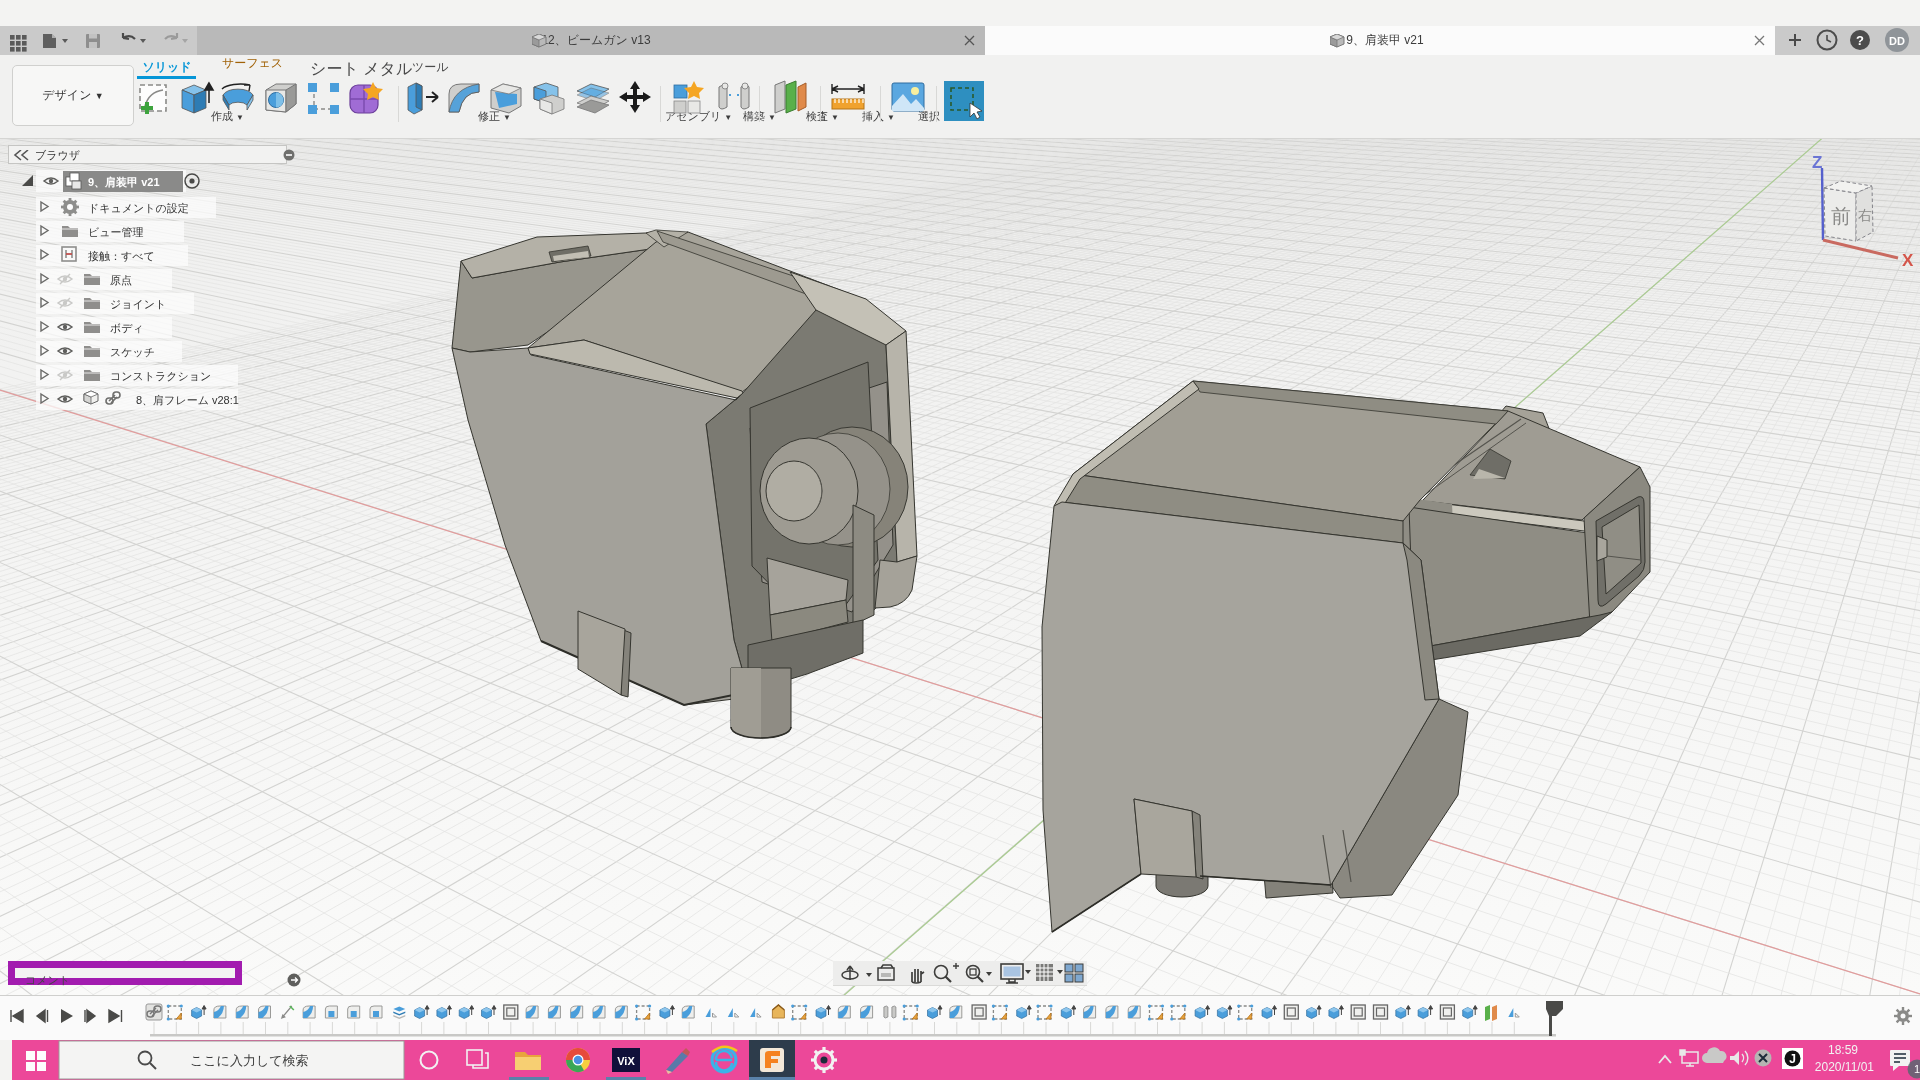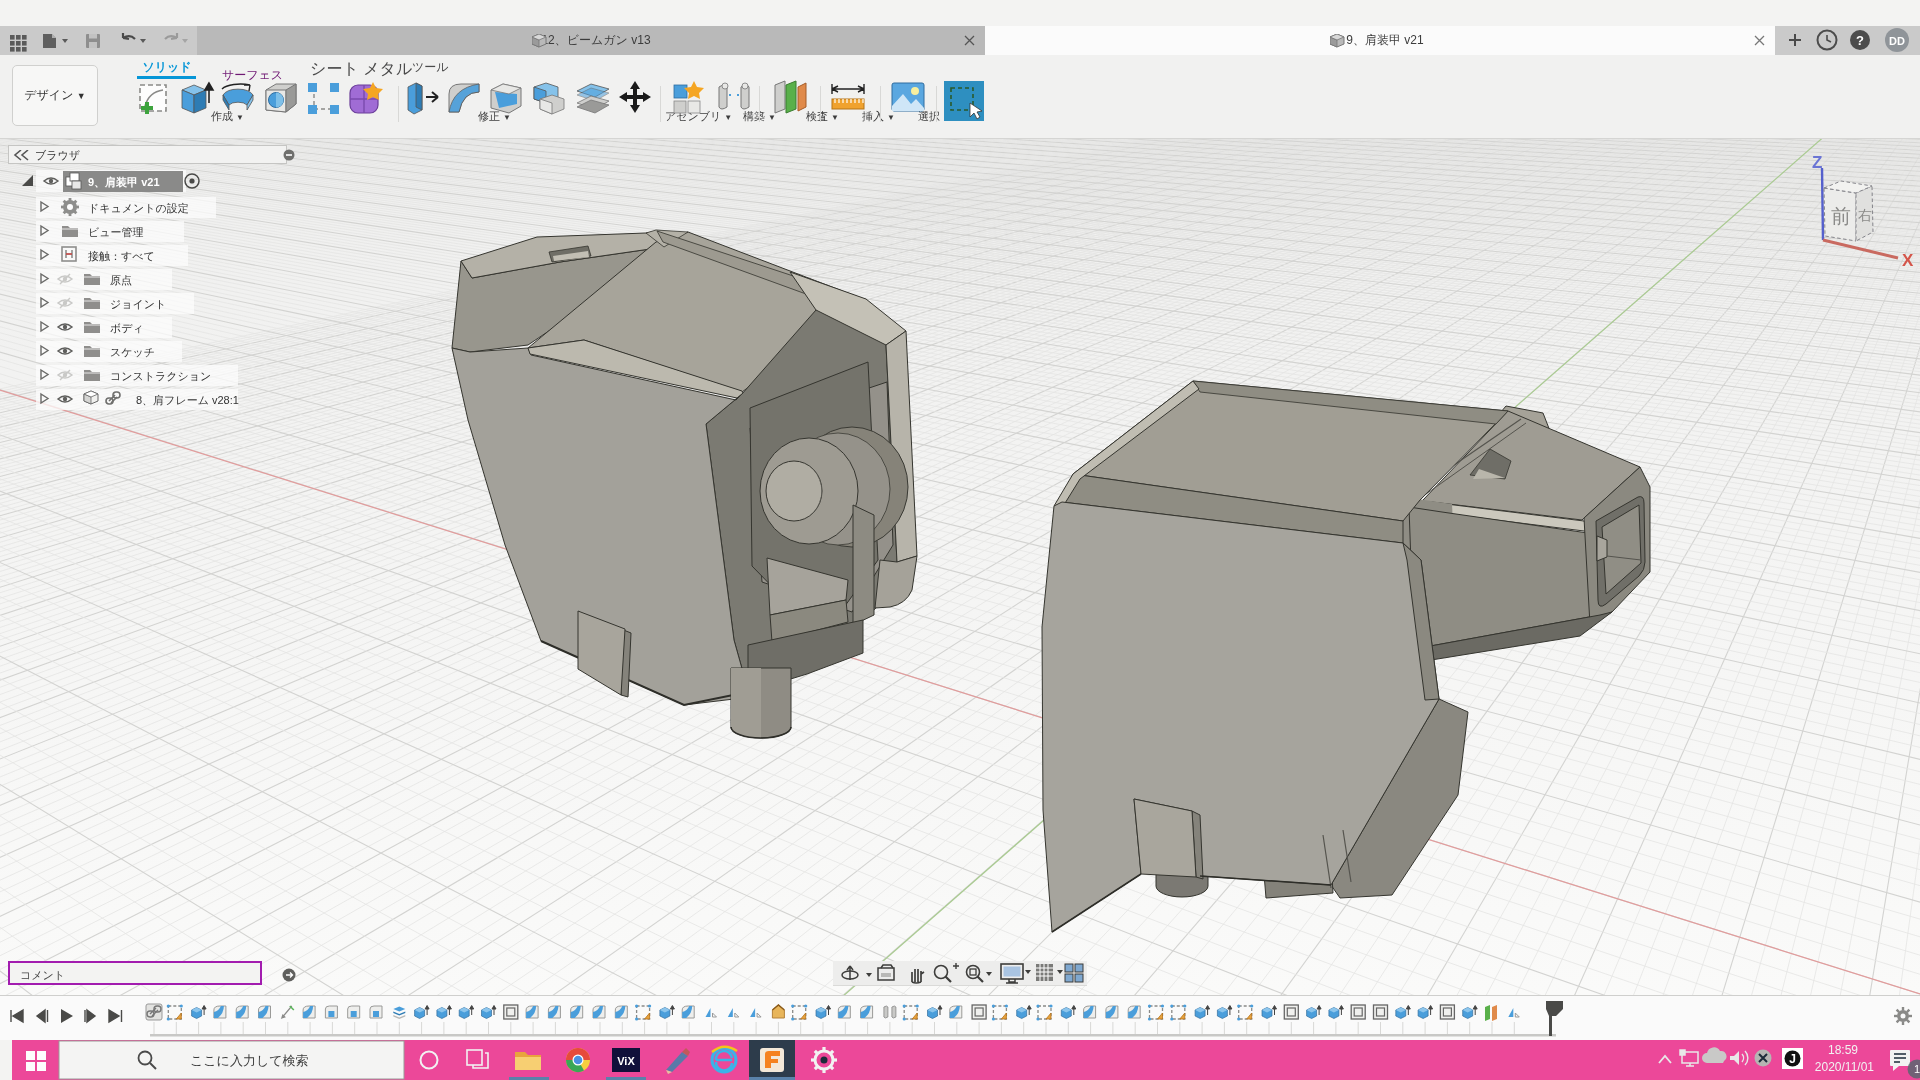--- a/index.html
+++ b/index.html
@@ -667,21 +667,21 @@
           <polygon points="0,3 7,6 7,13 0,10" fill="#d5d5d3" stroke="#666" stroke-width="0.8"></polygon>
           <polygon points="7,0 14,3 7,6 0,3" fill="#fff" stroke="#666" stroke-width="0.8"></polygon>
         </g>
 <g transform="translate(106,228)">
           <path d="M3,9 L9,3 M5,11 L11,5" stroke="#6f6f6d" stroke-width="1.6"></path>
           <rect x="0" y="6" width="7" height="6" rx="3" fill="none" stroke="#6f6f6d" stroke-width="1.6"></rect>
           <rect x="7" y="0" width="7" height="6" rx="3" fill="none" stroke="#6f6f6d" stroke-width="1.6"></rect>
         </g>
 <text x="136" y="240" font-size="11" fill="#333">8、肩フレーム v28:1</text>
 </svg>
-<div class="abs" style="left:8px;top:961px;width:254px;height:24px;background:#f3f3f2;border:2px solid #a21caf;font-size:11px;color:#444">
+<div class="abs" style="left:8px;top:961px;width:234px;height:24px;background:#f3f3f2;border:7px solid #a21caf;font-size:11px;color:#444">
         <span style="position:absolute;left:10px;top:5px">コメント</span>
         <svg class="abs" style="left:272px;top:5px" width="14" height="14">
           <circle cx="7" cy="7" r="6.5" fill="#5f5f5d"></circle>
           <path d="M4,7 L10,7 M8,4.5 L10.5,7 L8,9.5" stroke="#fff" stroke-width="1.3" fill="none"></path>
         </svg>
       </div>
 <div class="abs" style="left:833px;top:961px;width:254px;height:25px;background:#ededec;border-bottom:1px solid #dadad8"></div>
 <svg class="abs" style="left:833px;top:961px" width="254" height="25" fill="none" stroke="#3d3d3b">
 <g transform="translate(8,3)">
           <ellipse cx="9" cy="11" rx="8" ry="4" stroke-width="1.5"></ellipse>
@@ -776,24 +776,24 @@
           <path d="M20,8 L20,20 M14,14 L26,14" stroke="#4a4a4a" stroke-width="2"></path>
           <circle cx="52" cy="14" r="9.5" fill="none" stroke="#4c4c4c" stroke-width="2"></circle>
           <path d="M52,9 L52,14 L56,16" stroke="#4c4c4c" stroke-width="1.6" fill="none"></path>
           <circle cx="85" cy="14" r="10" fill="#4c4c4c"></circle>
           <text x="85" y="19" font-size="13" font-weight="bold" fill="#fff" text-anchor="middle">?</text>
           <circle cx="122" cy="14" r="12" fill="#8f9499"></circle>
           <text x="122" y="18.5" font-size="11" font-weight="bold" fill="#fff" text-anchor="middle">DD</text>
         </svg>
 </div>
 <div id="ribbon">
-<div class="abs" style="left:12px;top:10px;width:86px;height:61px;background:#f7f7f6;border:1px solid #d0d0ce;border-radius:5px;font-size:12px;color:#333;text-align:center;line-height:59px">デザイン <span style="font-size:9px">▼</span></div>
+<div class="abs" style="left:12px;top:10px;width:122px;height:61px;background:#f7f7f6;border:1px solid #d0d0ce;border-radius:5px;font-size:12px;color:#333;text-align:center;line-height:59px">デザイン <span style="font-size:9px">▼</span></div>
 <div class="abs" style="left:137px;top:4px;width:60px;text-align:center;font-size:12px;font-weight:bold;color:#0696d7">ソリッド</div>
 <div class="abs" style="left:137px;top:21px;width:59px;height:3px;background:#0696d7"></div>
-<div class="abs" style="left:222px;top:12px;font-size:12px;color:#701a75">サーフェス</div>
+<div class="abs" style="left:222px;top:0;font-size:12px;color:#a16207">サーフェス</div>
 <div class="abs" style="left:310px;top:4px;font-size:16px;color:#4a4a4a">シート メタル</div>
 <div class="abs" style="left:412px;top:4px;font-size:12px;color:#4a4a4a">ツール</div>
 <div class="grpl" style="left:211px">作成 <span style="font-size:8px">▼</span></div>
 <div class="grpl" style="left:478px">修正 <span style="font-size:8px">▼</span></div>
 <div class="grpl" style="left:665px">アセンブリ <span style="font-size:8px">▼</span></div>
 <div class="grpl" style="left:743px">構築 <span style="font-size:8px">▼</span></div>
 <div class="grpl" style="left:806px">検査 <span style="font-size:8px">▼</span></div>
 <div class="grpl" style="left:862px">挿入 <span style="font-size:8px">▼</span></div>
 <div class="grpl" style="left:918px">選択 <span style="font-size:8px">▼</span></div>
 <div class="sep" style="left:398px"></div>

